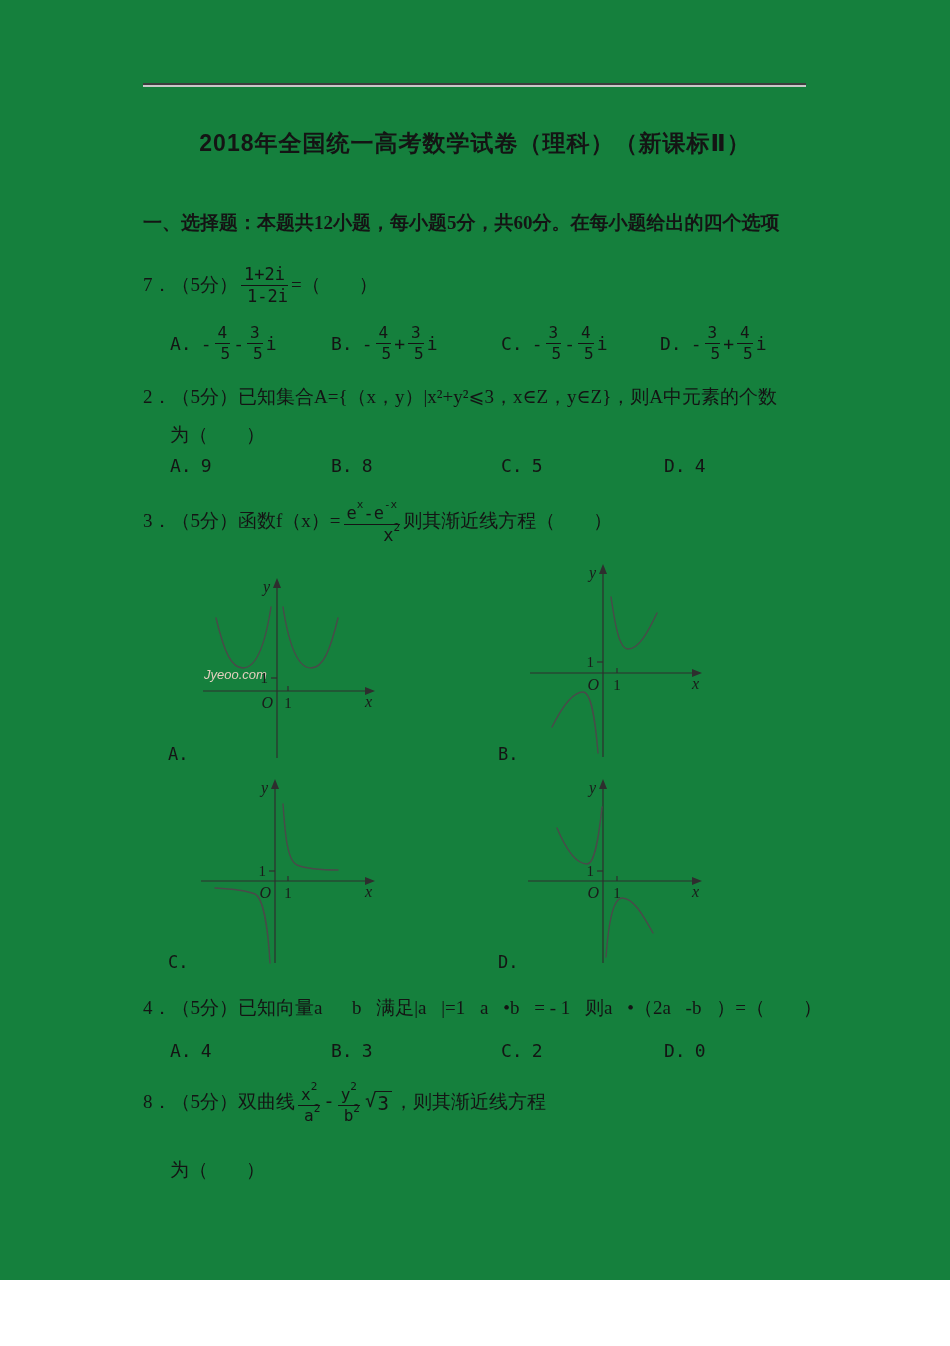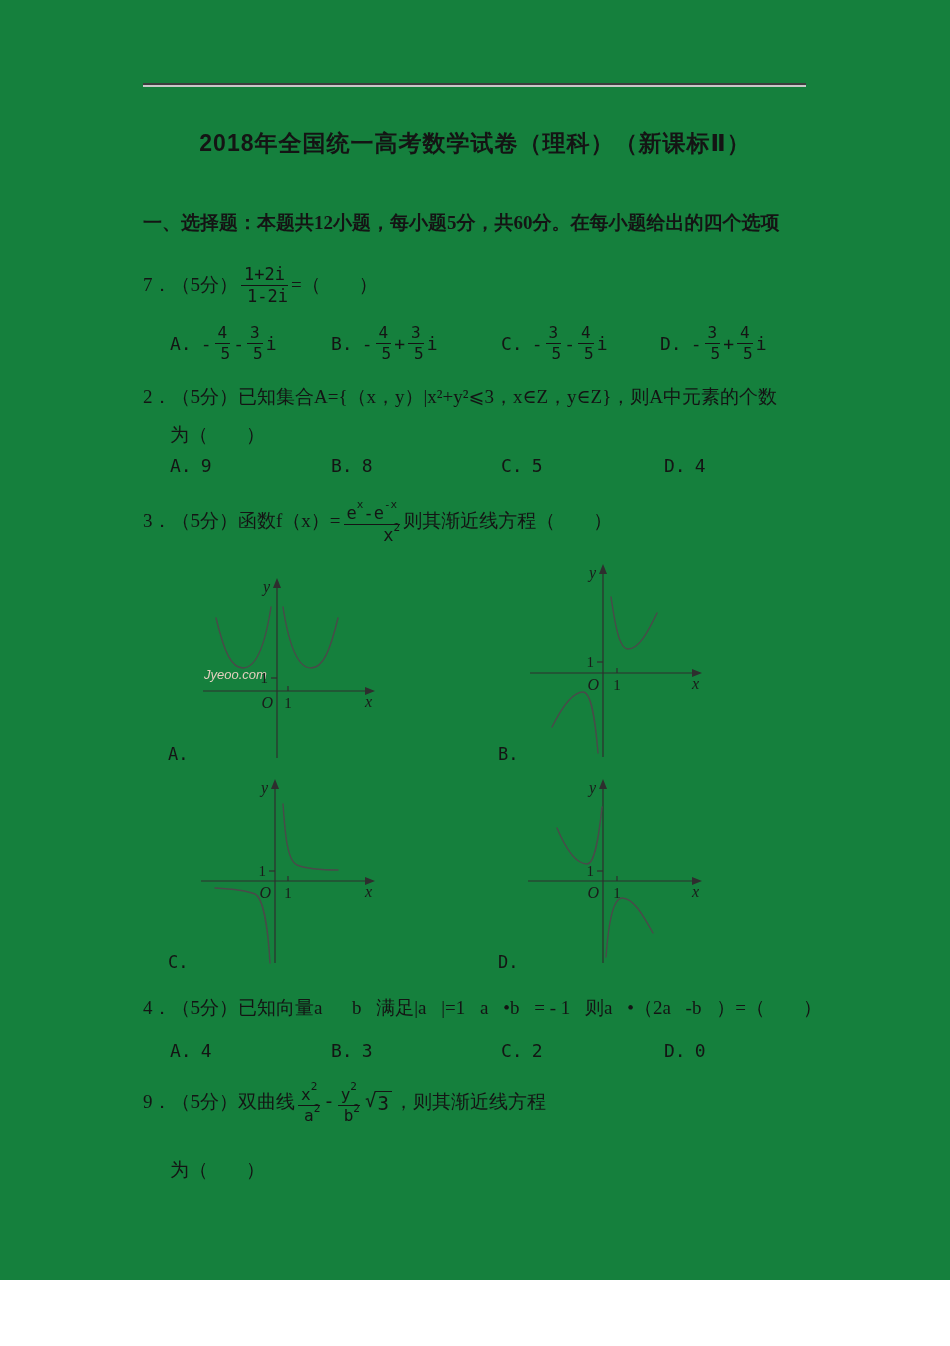--- a/index.html
+++ b/index.html
@@ -236,21 +236,21 @@
   <div class="opt" style="left:501px;top:1040px;">
     <span class="optlabel">C.</span>
       <span>2</span>
   </div>
   <div class="opt" style="left:664px;top:1040px;">
     <span class="optlabel">D.</span>
       <span>0</span>
   </div>
 
   <div class="abs fx line" style="left:143px;top:1076px;">
-    <span>9．（5分）双曲线</span>
+    <span>8．（5分）双曲线</span>
     <span class="frac supfrac" style="font-size:16px;">
       <span class="num">
           <span>x</span>
           <span class="sup">2</span>
         </span>
       <span class="den">
           <span>a</span>
           <span class="sup">2</span>
         </span>
     </span>

